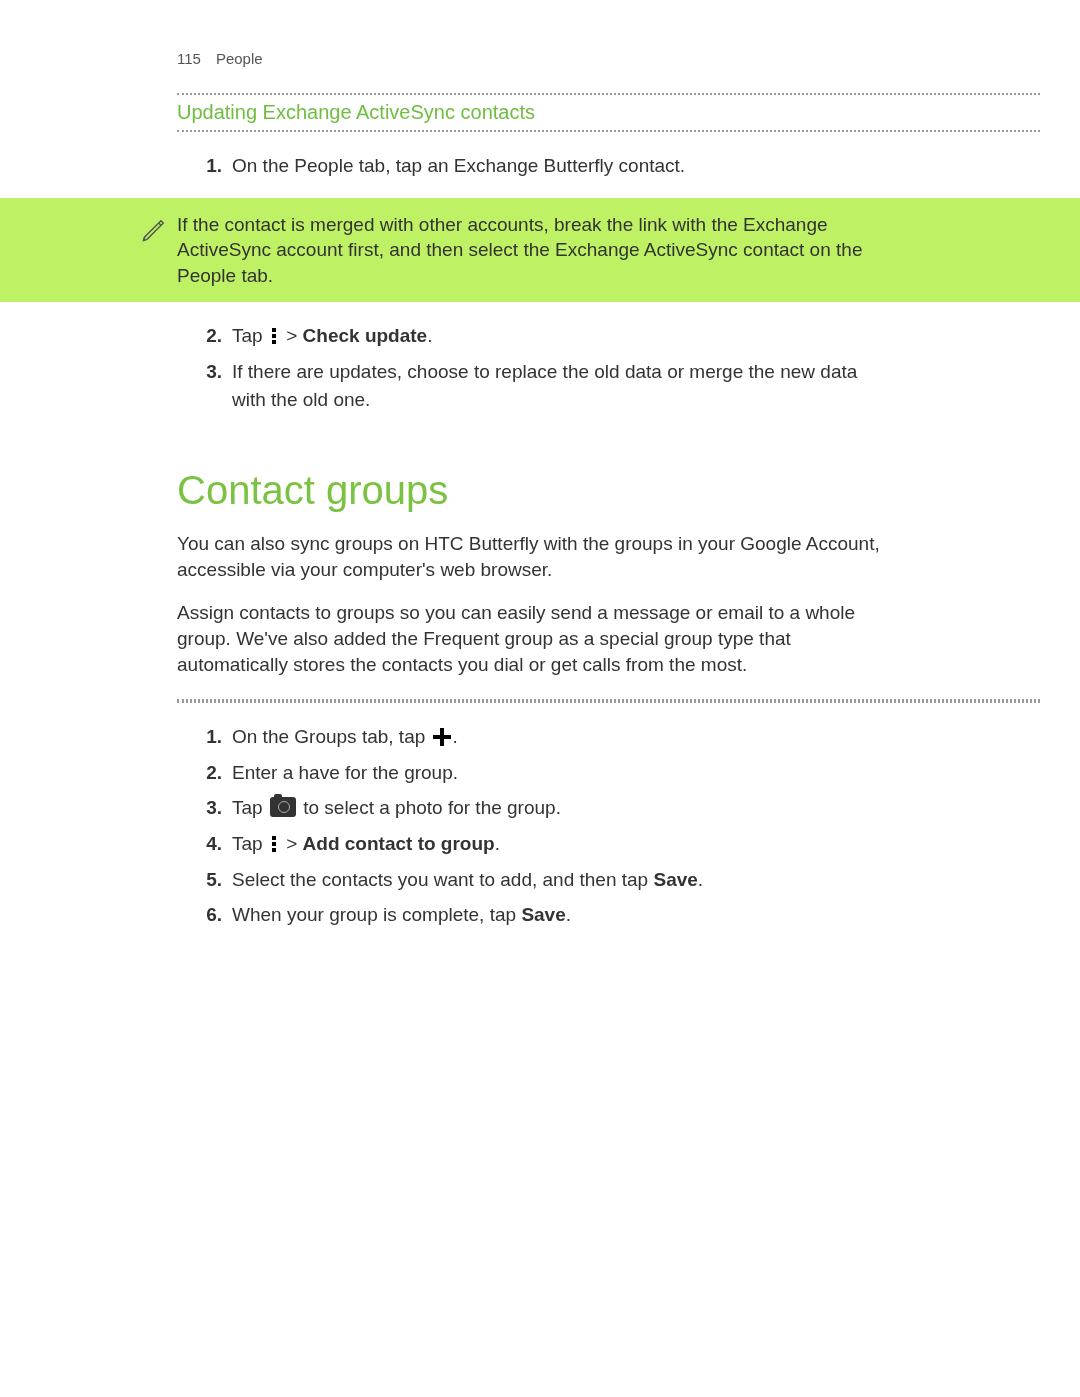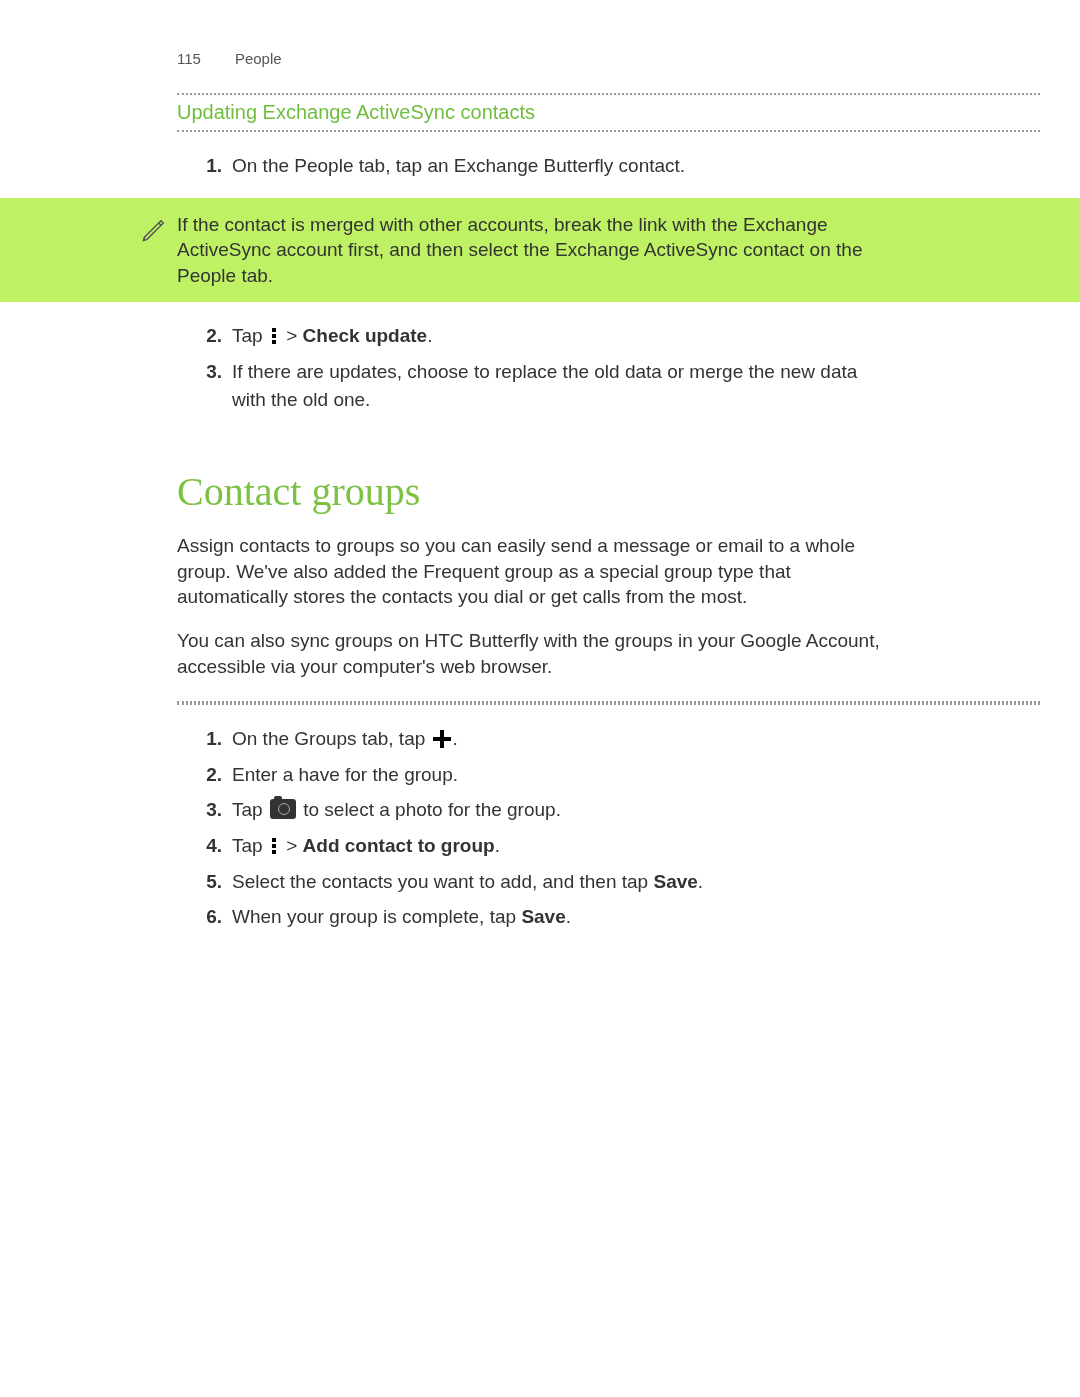--- a/index.html
+++ b/index.html
@@ -19,21 +19,21 @@
     }
     .header-row {
       display: flex;
       align-items: baseline;
       padding-left: 177px;
       font-size: 15px;
       color: #555;
       margin-bottom: 26px;
     }
     .page-num {
-      margin-right: 34px;
+      margin-right: 15px;
     }
     .dotted-sep {
       margin-left: 177px;
       margin-right: 40px;
       border-top: 2px dotted #999;
     }
     .h3 {
       color: #6fbe3f;
       font-size: 20px;
       font-weight: 400;
@@ -86,21 +86,20 @@
       left: 140px;
       top: 18px;
     }
     .h1 {
       color: #7cc242;
       font-size: 40px;
       font-weight: 400;
       margin-left: 177px;
       margin-top: 55px;
       margin-bottom: 16px;
-      font-family: Liberation Serif, serif;
     }
     .bold {
       font-weight: 700;
     }
     .inline-icon {
       display: inline-block;
       vertical-align: middle;
       margin: 0 2px;
     }
     .icon-more {
@@ -213,22 +212,22 @@
       </span>
     </li>
     <li>
       <span class="num">3.</span>
       <span class="txt">If there are updates, choose to replace the old data or merge the new data with the old one.</span>
     </li>
   </ol>
 
   <div class="h1">Contact groups</div>
 
+  <div class="paragraph">You can also sync groups on HTC Butterfly with the groups in your Google Account, accessible via your computer's web browser.</div>
   <div class="paragraph">Assign contacts to groups so you can easily send a message or email to a whole group. We've also added the Frequent group as a special group type that automatically stores the contacts you dial or get calls from the most.</div>
-  <div class="paragraph">You can also sync groups on HTC Butterfly with the groups in your Google Account, accessible via your computer's web browser.</div>
 
   <div style="height:22px"></div>
   <div class="dotted-sep"></div>
   <div class="dotted-sep"></div>
 
   <ol class="ol">
     <li>
       <span class="num">1.</span>
       <span class="txt">
         <span>On the Groups tab, tap </span><span class="inline-icon icon-plus"></span><span>.</span>

